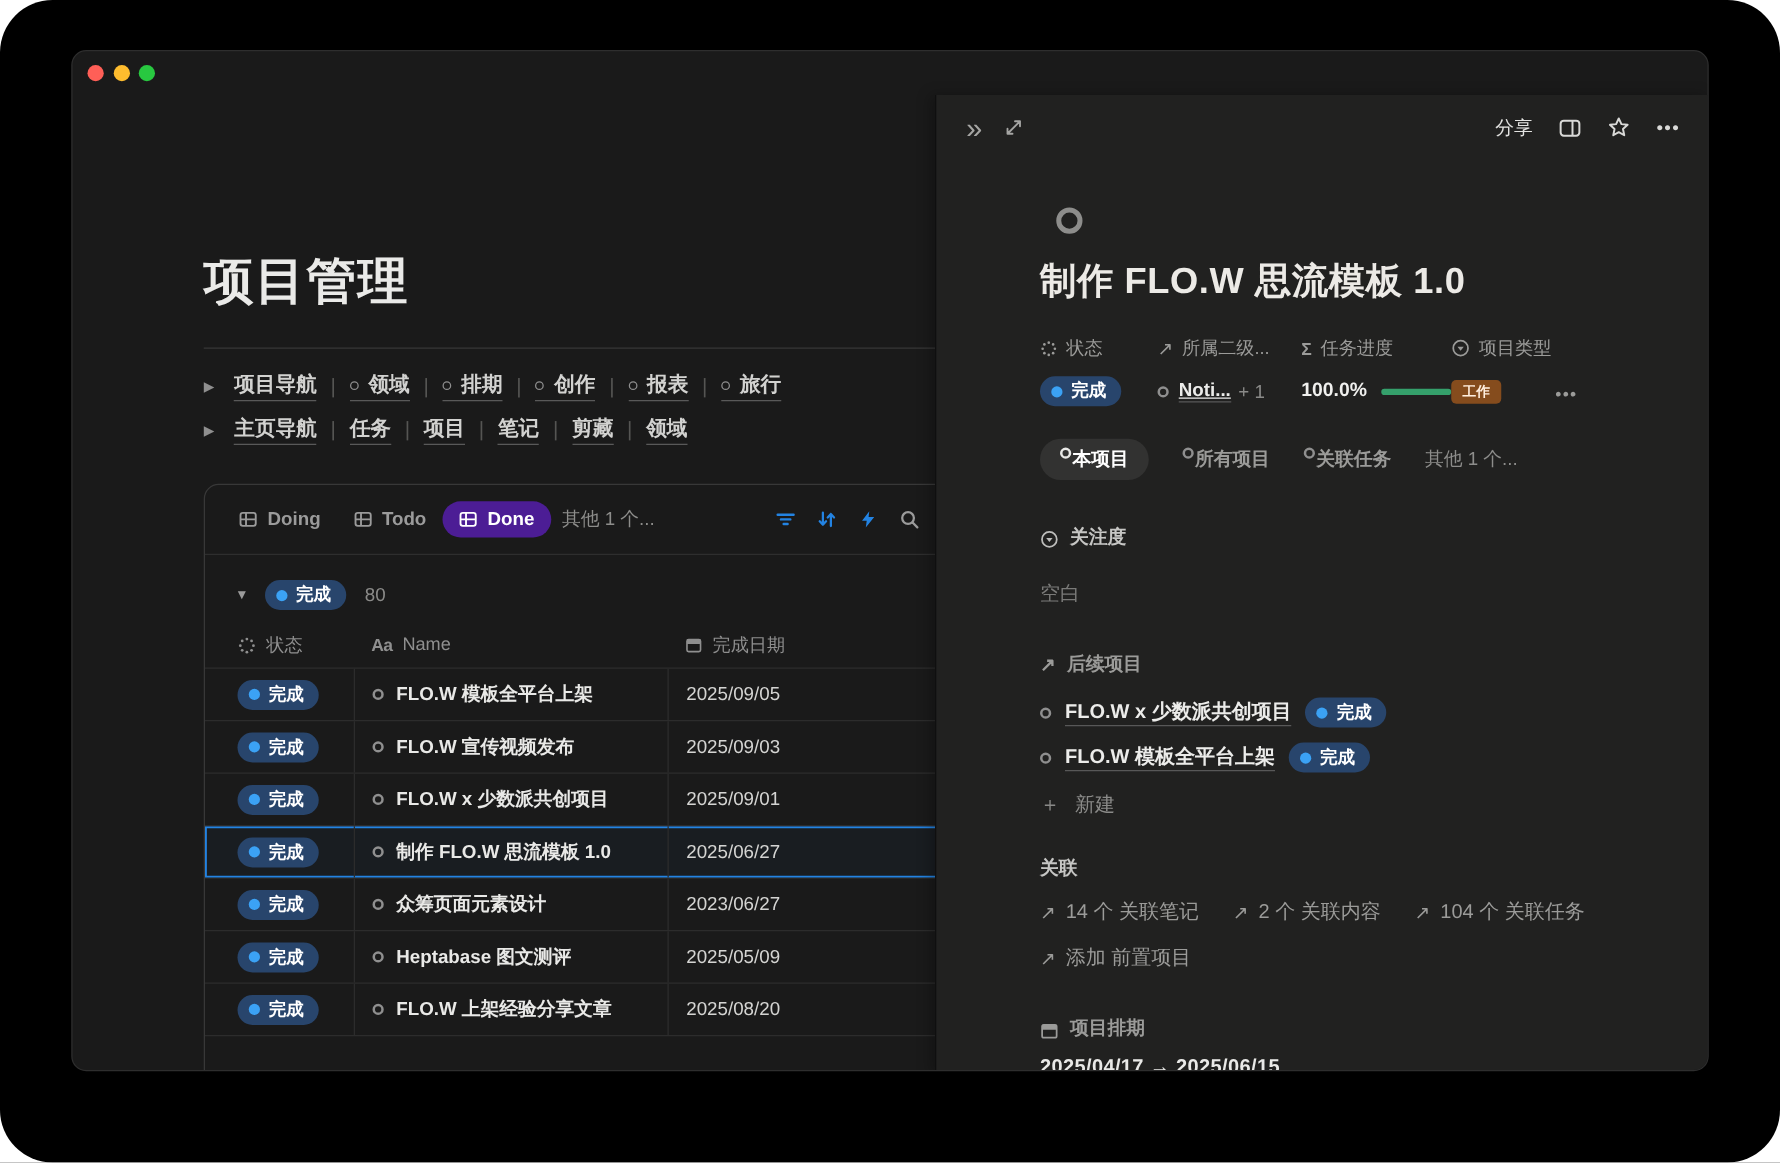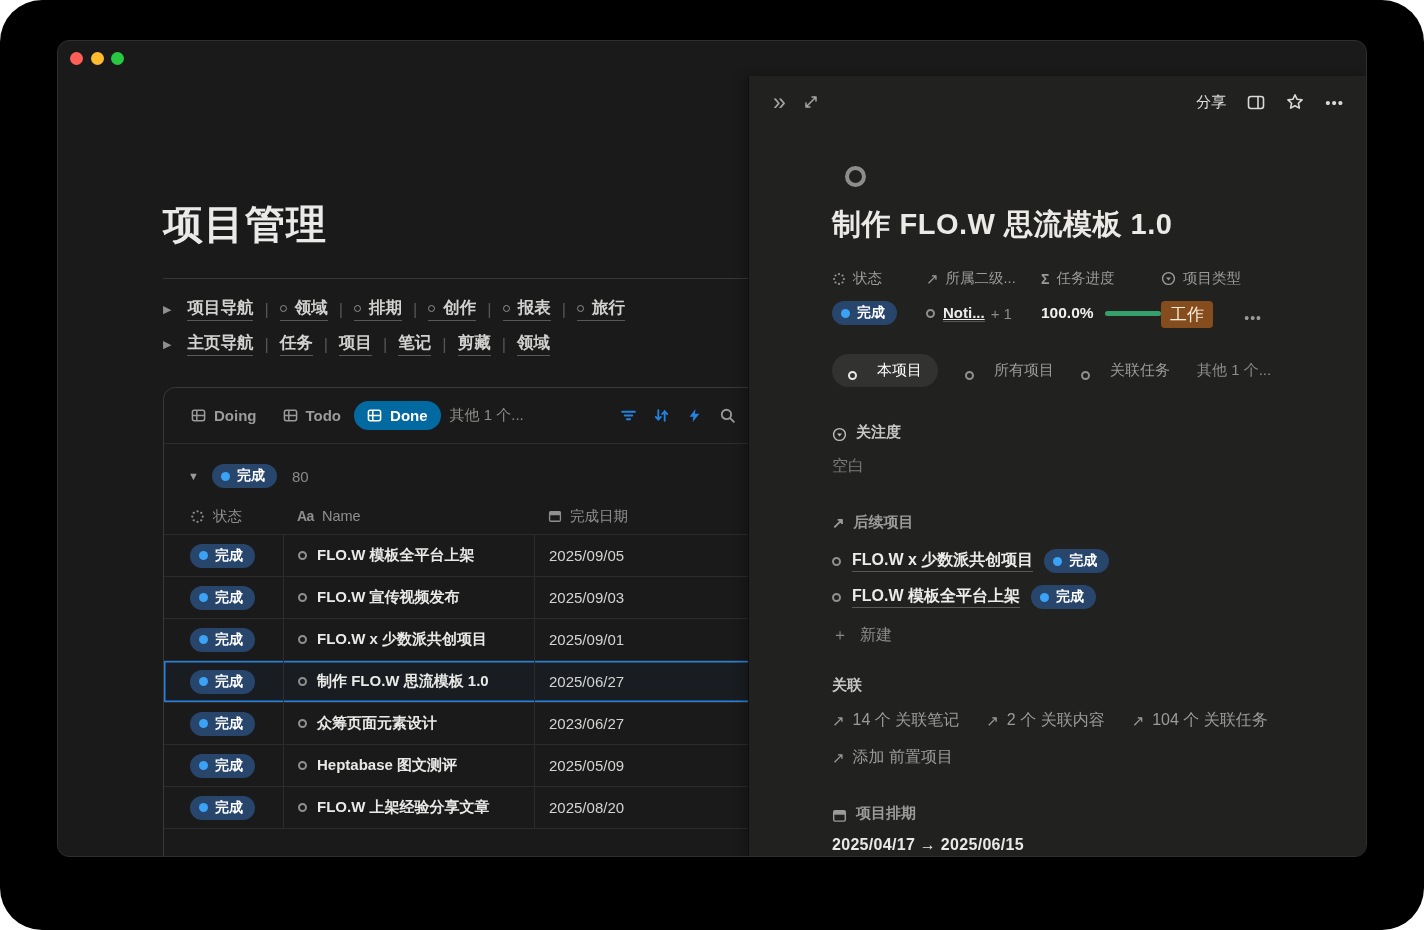--- a/index.html
+++ b/index.html
@@ -30,21 +30,21 @@
 
   
   .card { position:absolute; left:105px; top:310px; width:820px; height:560px;
           border:1px solid #383838; border-radius:12px; background:#1a1a1a; }
   .card-head { height:56px; padding:19px 24px 0; border-bottom:1px solid rgba(255,255,255,0.09); }
   .card-title { font-size:18px; font-weight:700; color:#eaeae8; }
   .tabs-row { position:relative; height:56px; display:flex; align-items:center; padding-left:14px;
               border-bottom:1px solid rgba(255,255,255,0.09); }
   .vtab { display:flex; align-items:center; gap:8px; padding:6px 13px; border-radius:999px;
           color:#9b9b9b; font-size:15px; font-weight:600; cursor:pointer; }
-  .vtab.active { background:#0369a1; color:#ffffff; }
+  .vtab.active { background:#4c1d95; color:#ffffff; }
   .vtab svg { display:block; }
   .more-tabs { color:#8d8d8b; font-size:15px; margin-left:9px; }
   .tab-icons { position:absolute; left:455px; top:0; height:100%; display:flex; align-items:center; gap:15px; }
   .tico { width:18px; height:18px; display:flex; align-items:center; justify-content:center; cursor:pointer; }
 
   .group-row { display:flex; align-items:center; margin-top:16px; padding-left:24px; height:32px; }
   .group-toggle { color:#9b9b9b; font-size:11px; margin-right:13px; cursor:pointer; }
   .pill-status { display:inline-flex; align-items:center; gap:7px; background:#28456c; border-radius:999px;
                  padding:3px 12px 3px 9px; color:#ffffff; font-size:14px; font-weight:600; }
   .pill-status .dot { width:9px; height:9px; border-radius:50%; background:#3ba2f5; }
@@ -80,35 +80,35 @@
 
   .props { position:relative; display:flex; margin-top:24px; }
   .prop { display:flex; flex-direction:column; gap:13px; }
   .prop.c1 { width:94px; } .prop.c2 { width:115px; } .prop.c3 { width:120px; }
   .prop-label { display:flex; align-items:center; gap:7px; color:#9b9b99; font-size:14.5px; white-space:nowrap; }
   .prop-value { display:flex; align-items:center; min-height:24px; }
   .rel-link { color:#ececea; font-size:15px; font-weight:700; border-bottom:1px solid rgba(255,255,255,0.25); cursor:pointer;text-decoration:underline; }
   .rel-extra { color:#8a8a88; font-size:15px; margin-left:6px; }
   .pct { color:#f0f0ee; font-size:15.5px; font-weight:600; }
   .bar { width:58px; height:5px; border-radius:3px; background:#35a06b; margin-left:11px; }
-  .pill-type { background:#854c1d; color:#ffeede; border-radius:4px; padding:2px 9px; font-size:17px; font-weight:400; }
+  .pill-type { background:#854c1d; color:#ffeede; border-radius:4px; padding:2px 9px; font-size:11px; font-weight:700; }
   .props-dots { position:absolute; right:66px; bottom:2px; color:#9b9b99; font-size:14px; letter-spacing:1px; cursor:pointer; }
   .arrow-g { color:#9b9b99; font-size:15px; } .sigma { color:#9b9b99; font-size:14px; font-weight:600; }
 
   .ptabs { display:flex; align-items:center; gap:27px; margin-top:26px; }
-  .ptab { display:flex; align-items:flex-end; gap:20px; font-size:15px; font-weight:400; color:#9b9b99; cursor:pointer; }
+  .ptab { display:flex; align-items:flex-start; gap:1px; font-size:15px; font-weight:700; color:#9b9b99; cursor:pointer; }
   .ptab .ring-md { border-color:#8f8f8f; }
   .ptab.active { background:#323231; border-radius:999px; padding:7px 16px; color:#ffffff; }
   .ptab.active .ring-md { border-color:#e8e8e6; }
   .ptab-more { color:#8d8d8b; font-size:15px; }
 
   .sect-head { display:flex; align-items:flex-end; gap:9px; font-size:15px; font-weight:600; color:#9b9b99; }
   .sect-head.bright { color:#c6c6c4; }
   .sect-focus { margin-top:36px; }
-  .focus-value { margin-top:14px; color:#79797 7; color:#7a7a78; font-size:16px; }
+  .focus-value { margin-top:26px; color:#79797 7; color:#7a7a78; font-size:16px; }
   .sect-next { margin-top:36px; }
   .next-item { display:flex; align-items:center; gap:11px; margin-top:14px; height:30px; }
   .next-item + .next-item { margin-top:6px; }
   .next-name { color:#ececea; font-size:16px; font-weight:700; border-bottom:1px solid rgba(255,255,255,0.25); cursor:pointer; }
   .new-row { display:flex; align-items:center; gap:12px; margin-top:8px; height:30px; color:#8a8a88; font-size:16px; cursor:pointer; }
   .plus-g { font-size:16px; color:#8a8a88; }
   .sect-rel { margin-top:26px; }
   .rel-row { display:flex; align-items:center; gap:27px; margin-top:15px; }
   .rel-item { display:flex; align-items:center; gap:8px; color:#9b9b99; font-size:16px; cursor:pointer; }
   .rel-add { margin-top:16px; }

